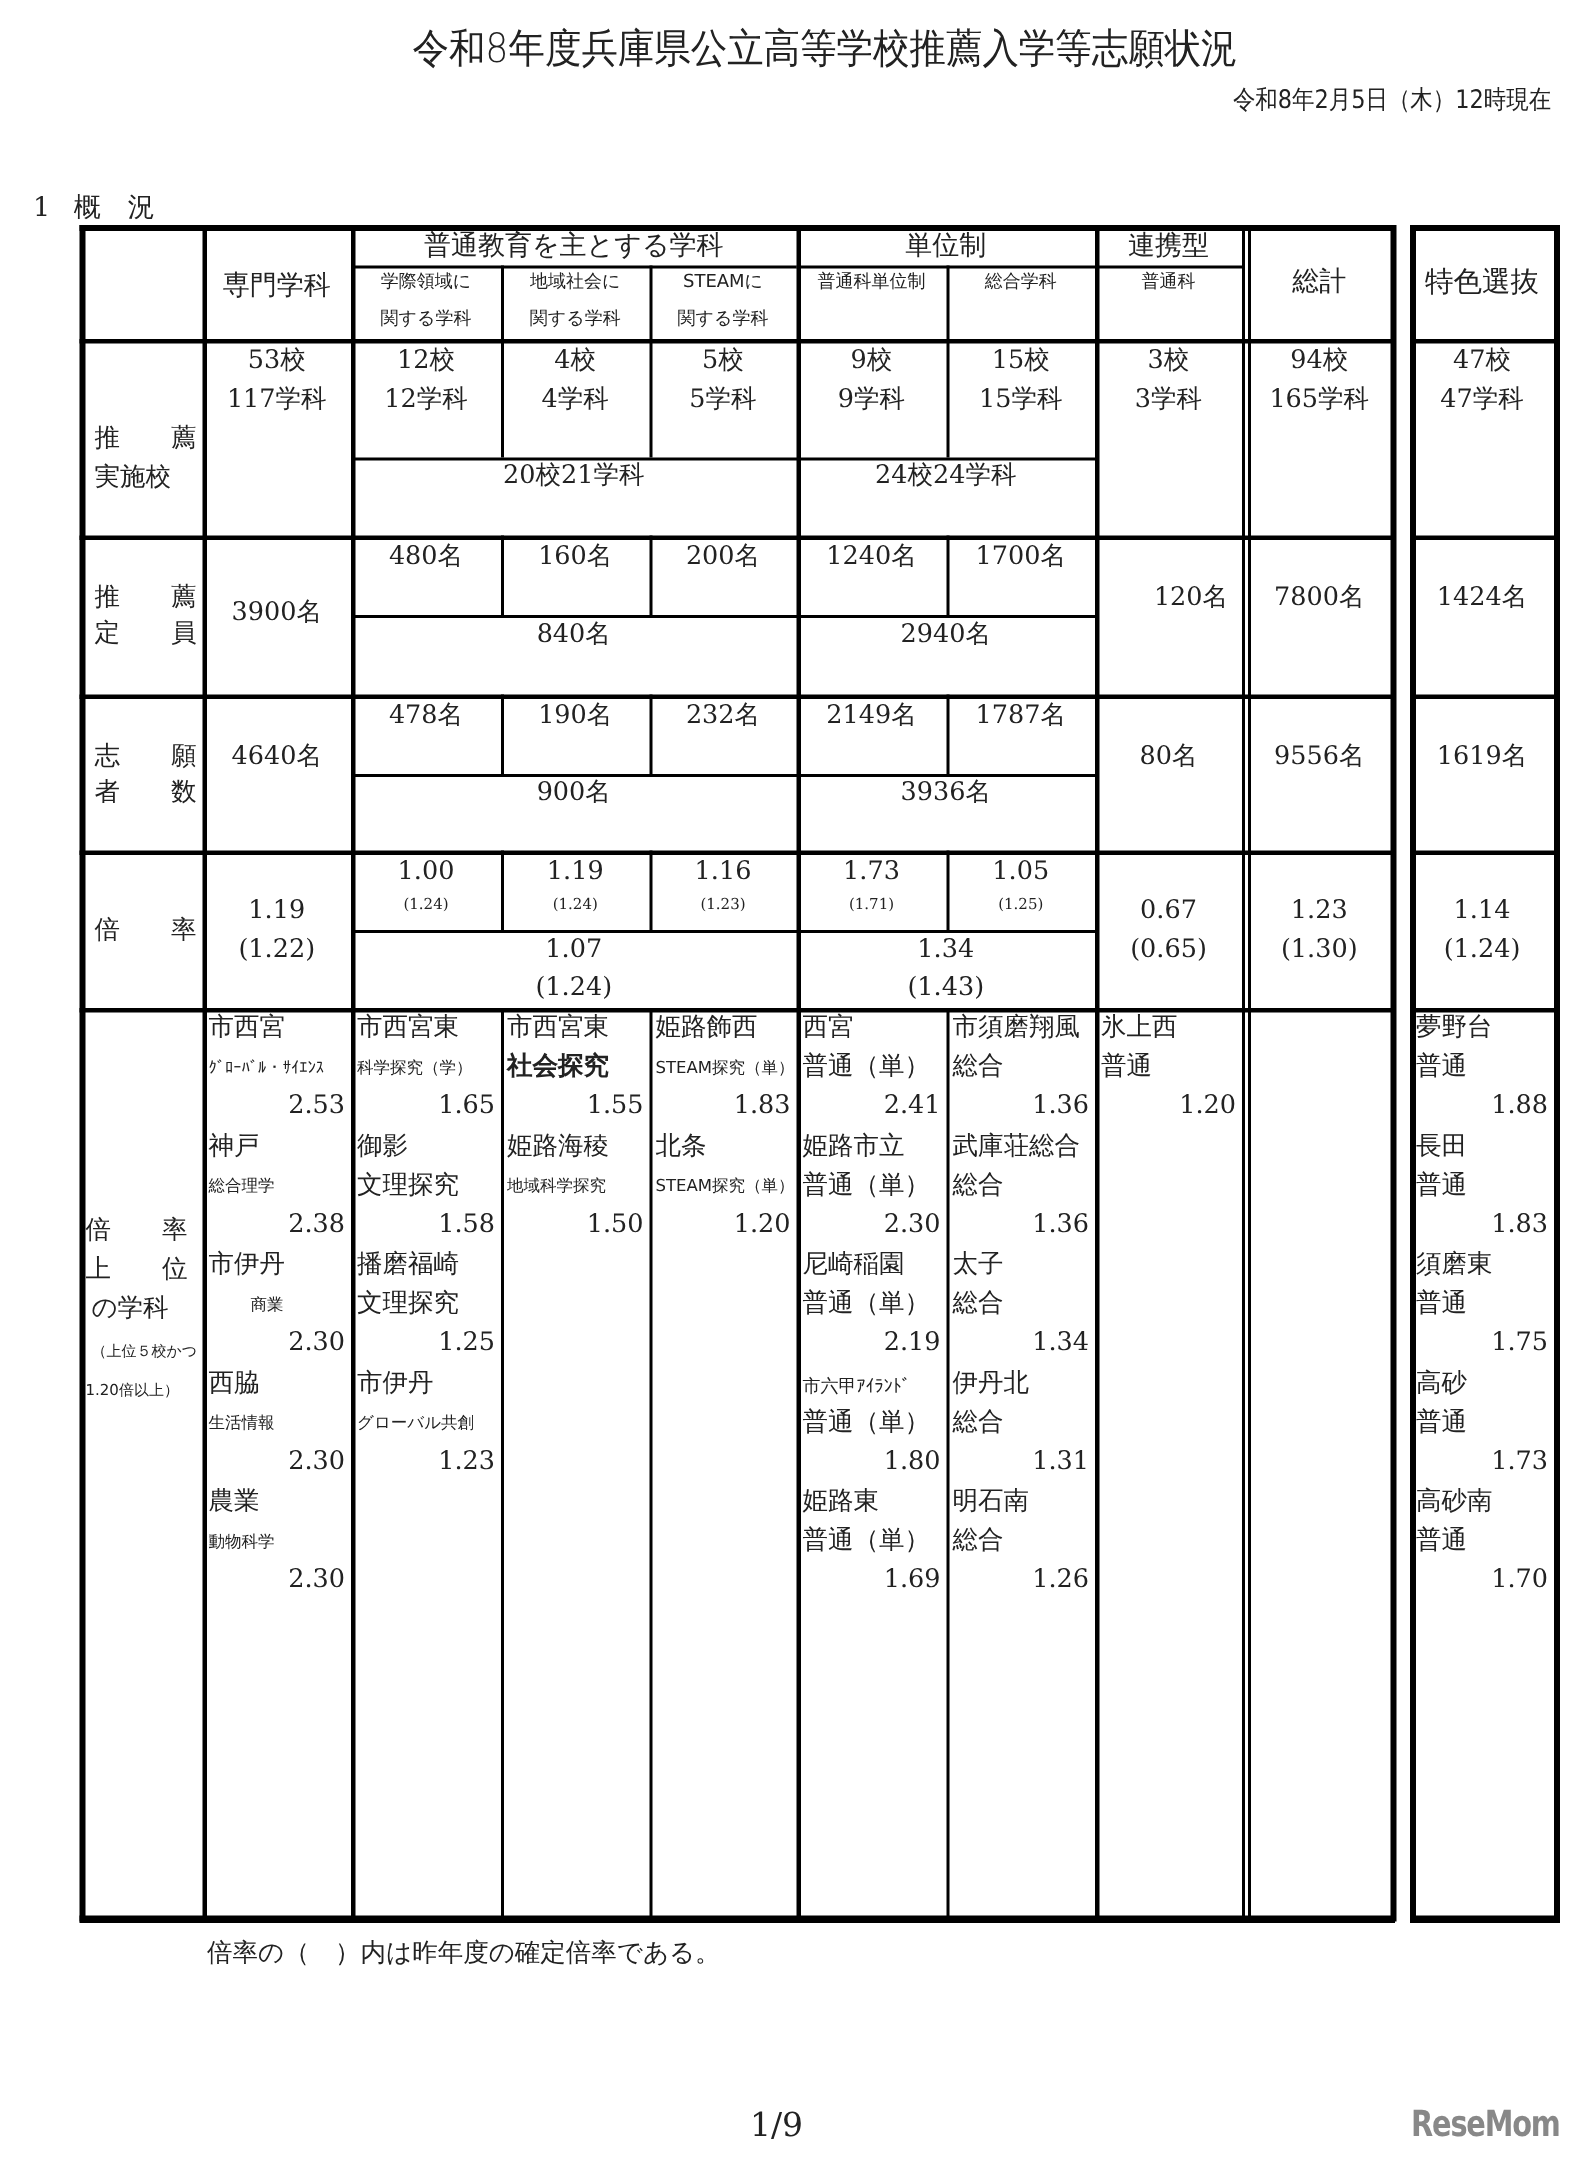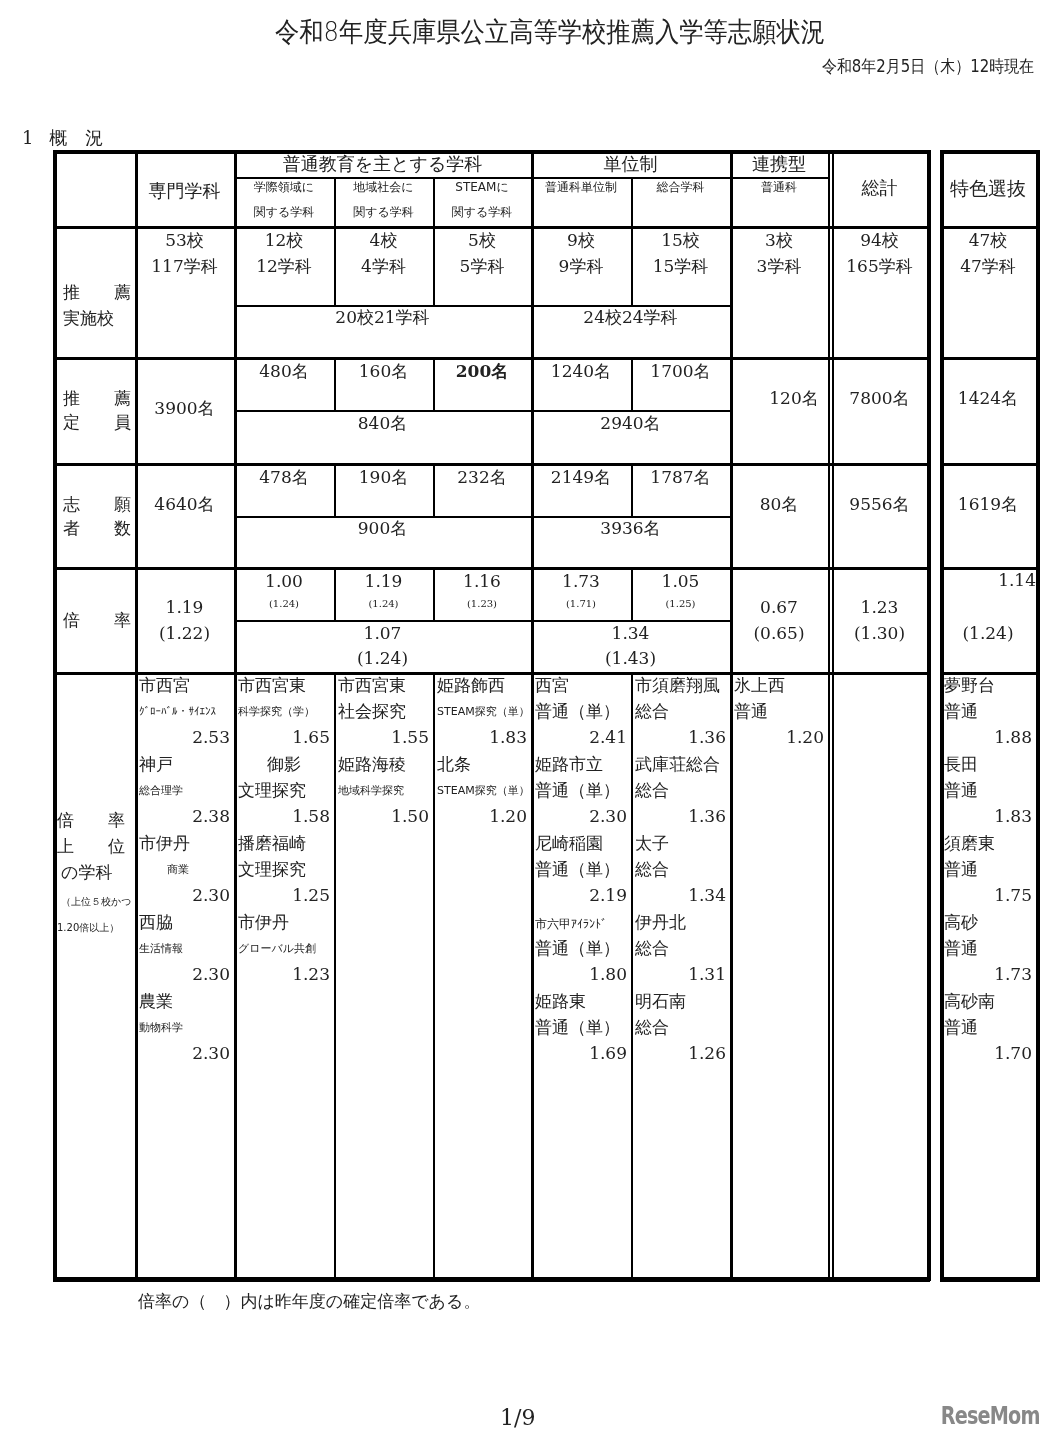--- a/index.html
+++ b/index.html
@@ -123,21 +123,21 @@
 <div class="t c" style="left: 832px; top: 256px; width: 95px;">165学科</div>
 <div class="t c" style="left: 940px; top: 230px; width: 96px;">47校</div>
 <div class="t c" style="left: 940px; top: 256px; width: 96px;">47学科</div>
 <div class="t c" style="left: 234px; top: 307px; width: 297px;">20校21学科</div>
 <div class="t c" style="left: 531px; top: 307px; width: 199px;">24校24学科</div>
 <div class="t hd" style="left: 63px; top: 388px;">推　　薦</div>
 <div class="t hd" style="left: 63px; top: 412px;">定　　員</div>
 <div class="t c" style="left: 135px; top: 398px; width: 99px;">3900名</div>
 <div class="t c" style="left: 234px; top: 361px; width: 100px;">480名</div>
 <div class="t c" style="left: 334px; top: 361px; width: 99px;">160名</div>
-<div class="t c" style="left: 433px; top: 361px; width: 98px; font-weight: bold;">200名</div>
+<div class="t c" style="left: 433px; top: 361px; width: 98px;">200名</div>
 <div class="t c" style="left: 531px; top: 361px; width: 100px;">1240名</div>
 <div class="t c" style="left: 631px; top: 361px; width: 99px;">1700名</div>
 <div class="t c" style="left: 234px; top: 413px; width: 297px;">840名</div>
 <div class="t c" style="left: 531px; top: 413px; width: 199px;">2940名</div>
 <div class="t c" style="left: 730px; top: 388px; width: 88px; margin-left: 20px;">120名</div>
 <div class="t c" style="left: 832px; top: 388px; width: 95px;">7800名</div>
 <div class="t c" style="left: 940px; top: 388px; width: 96px;">1424名</div>
 <div class="t hd" style="left: 63px; top: 494px;">志　　願</div>
 <div class="t hd" style="left: 63px; top: 518px;">者　　数</div>
 <div class="t c" style="left: 135px; top: 494px; width: 99px;">4640名</div>
@@ -161,21 +161,21 @@
 <div class="t c" style="left: 531px; top: 571px; width: 100px;">1.73</div>
 <div class="t c xs" style="left: 531px; top: 598px; width: 100px;">(1.71)</div>
 <div class="t c" style="left: 631px; top: 571px; width: 99px;">1.05</div>
 <div class="t c xs" style="left: 631px; top: 598px; width: 99px;">(1.25)</div>
 <div class="t c" style="left: 135px; top: 597px; width: 99px;">1.19</div>
 <div class="t c" style="left: 135px; top: 623px; width: 99px;">(1.22)</div>
 <div class="t c" style="left: 730px; top: 597px; width: 98px;">0.67</div>
 <div class="t c" style="left: 730px; top: 623px; width: 98px;">(0.65)</div>
 <div class="t c" style="left: 832px; top: 597px; width: 95px;">1.23</div>
 <div class="t c" style="left: 832px; top: 623px; width: 95px;">(1.30)</div>
-<div class="t c" style="left: 940px; top: 570px; width: 96px; text-align: right;">1.14</div>
+<div class="t c" style="left: 940px; top: 597px; width: 96px;">1.14</div>
 <div class="t c" style="left: 940px; top: 623px; width: 96px;">(1.24)</div>
 <div class="t c" style="left: 234px; top: 623px; width: 297px;">1.07</div>
 <div class="t c" style="left: 234px; top: 648px; width: 297px;">(1.24)</div>
 <div class="t c" style="left: 531px; top: 623px; width: 199px;">1.34</div>
 <div class="t c" style="left: 531px; top: 648px; width: 199px;">(1.43)</div>
 <div class="t hd" style="left: 57px; top: 810px; letter-spacing: 0px;">倍　　率</div>
 <div class="t hd" style="left: 57px; top: 836px;">上　　位</div>
 <div class="t hd" style="left: 61px; top: 862px;">の学科</div>
 <div class="t xs hd" style="left: 61px; top: 896px;">（上位５校かつ</div>
 <div class="t xs hd" style="left: 57px; top: 922px;">1.20倍以上）</div>
@@ -190,31 +190,31 @@
 <div class="t r" style="left: 135px; top: 885px; width: 95px;">2.30</div>
 <div class="t hd" style="left: 139px; top: 912px;">西脇</div>
 <div class="t hd" style="left: 139px; top: 942px; font-size: 11px;">生活情報</div>
 <div class="t r" style="left: 135px; top: 964px; width: 95px;">2.30</div>
 <div class="t hd" style="left: 139px; top: 991px;">農業</div>
 <div class="t hd" style="left: 139px; top: 1021px; font-size: 11px;">動物科学</div>
 <div class="t r" style="left: 135px; top: 1043px; width: 95px;">2.30</div>
 <div class="t hd" style="left: 238px; top: 675px;">市西宮東</div>
 <div class="t hd" style="left: 238px; top: 705px; font-size: 11px;">科学探究（学）</div>
 <div class="t r" style="left: 234px; top: 727px; width: 96px;">1.65</div>
-<div class="t hd" style="left: 256px; top: 754px; padding-left: 11px;">御影</div>
+<div class="t hd" style="left: 238px; top: 754px;">御影</div>
 <div class="t hd" style="left: 238px; top: 780px;">文理探究</div>
 <div class="t r" style="left: 234px; top: 806px; width: 96px;">1.58</div>
 <div class="t hd" style="left: 238px; top: 833px;">播磨福崎</div>
 <div class="t hd" style="left: 238px; top: 859px;">文理探究</div>
 <div class="t r" style="left: 234px; top: 885px; width: 96px;">1.25</div>
 <div class="t hd" style="left: 238px; top: 912px;">市伊丹</div>
 <div class="t hd" style="left: 238px; top: 942px; font-size: 11px;">グローバル共創</div>
 <div class="t r" style="left: 234px; top: 964px; width: 96px;">1.23</div>
 <div class="t hd" style="left: 338px; top: 675px;">市西宮東</div>
-<div class="t hd" style="left: 338px; top: 701px;">社会探究</div>
+<div class="t hd" style="left: 338px; top: 701px; font-weight: bold;">社会探究</div>
 <div class="t r" style="left: 334px; top: 727px; width: 95px;">1.55</div>
 <div class="t hd" style="left: 338px; top: 754px;">姫路海稜</div>
 <div class="t hd" style="left: 338px; top: 784px; font-size: 11px;">地域科学探究</div>
 <div class="t r" style="left: 334px; top: 806px; width: 95px;">1.50</div>
 <div class="t hd" style="left: 437px; top: 675px;">姫路飾西</div>
 <div class="t hd" style="left: 437px; top: 705px; font-size: 11px;">STEAM探究（単）</div>
 <div class="t r" style="left: 433px; top: 727px; width: 94px;">1.83</div>
 <div class="t hd" style="left: 437px; top: 754px;">北条</div>
 <div class="t hd" style="left: 437px; top: 784px; font-size: 11px;">STEAM探究（単）</div>
 <div class="t r" style="left: 433px; top: 806px; width: 94px;">1.20</div>

